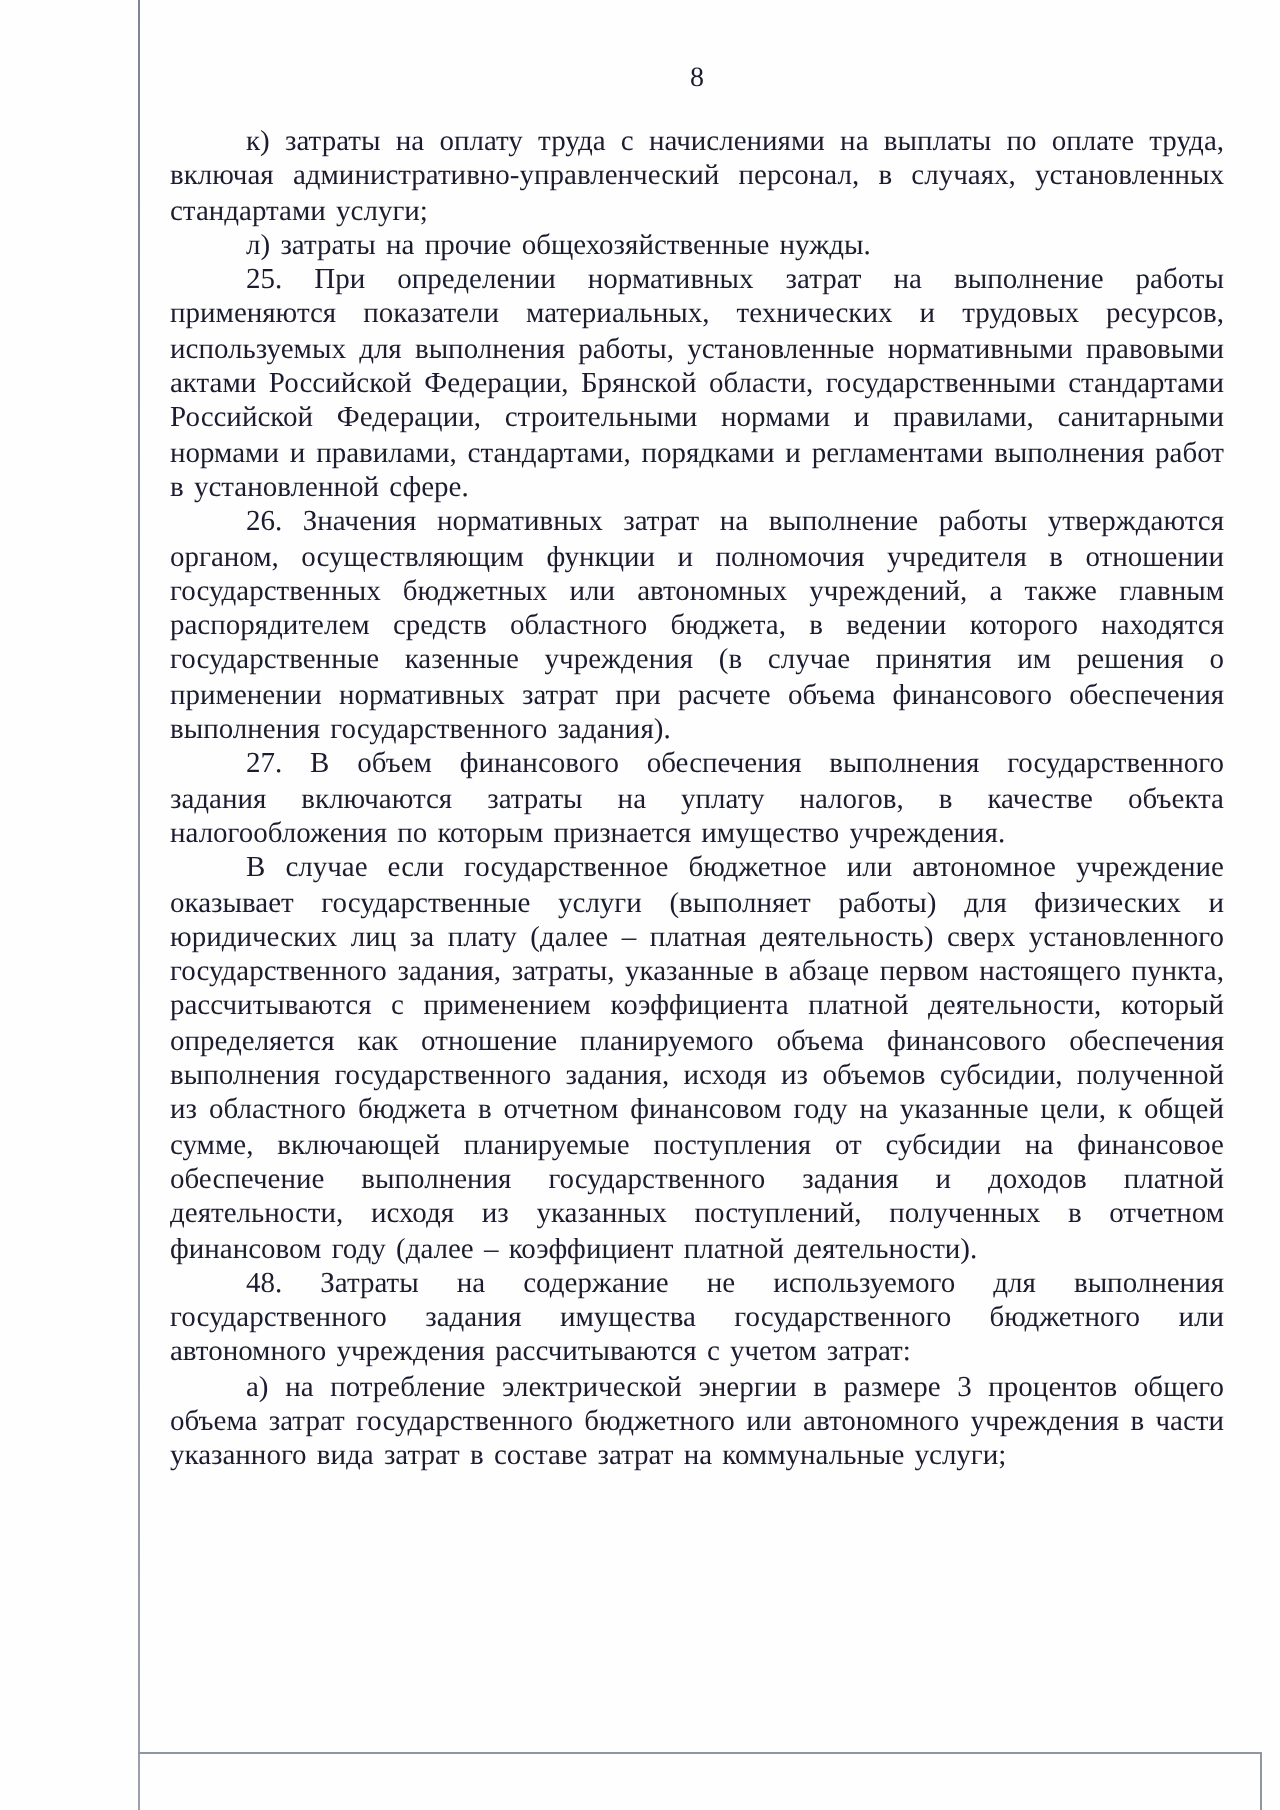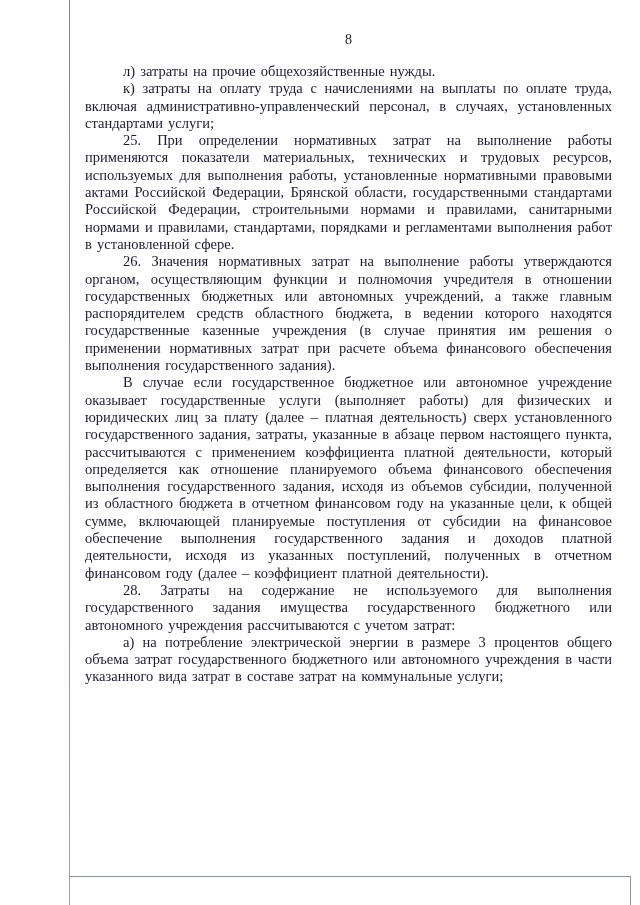--- a/index.html
+++ b/index.html
@@ -59,22 +59,23 @@
 
 <div class="page">
 
   <div class="frame-line frame-left"></div>
   <div class="frame-line frame-bottom"></div>
   <div class="frame-line frame-right"></div>
 
   <div class="page-number">8</div>
 
   <div class="content">
+    <p>к) затраты на оплату труда с начислениями на выплаты по оплате труда, включая административно-управленческий персонал, в случаях, установленных стандартами услуги;</p>
     <p>л) затраты на прочие общехозяйственные нужды.</p>
-    <p>к) затраты на оплату труда с начислениями на выплаты по оплате труда, включая административно-управленческий персонал, в случаях, установленных стандартами услуги;</p>
     <p>25. При определении нормативных затрат на выполнение работы применяются показатели материальных, технических и трудовых ресурсов, используемых для выполнения работы, установленные нормативными правовыми актами Российской Федерации, Брянской области, государственными стандартами Российской Федерации, строительными нормами и правилами, санитарными нормами и правилами, стандартами, порядками и регламентами выполнения работ в установленной сфере.</p>
     <p>26. Значения нормативных затрат на выполнение работы утверждаются органом, осуществляющим функции и полномочия учредителя в отношении государственных бюджетных или автономных учреждений, а также главным распорядителем средств областного бюджета, в ведении которого находятся государственные казенные учреждения (в случае принятия им решения о применении нормативных затрат при расчете объема финансового обеспечения выполнения государственного задания).</p>
+    <p>27. В объем финансового обеспечения выполнения государственного задания включаются затраты на уплату налогов, в качестве объекта налогообложения по которым признается имущество учреждения.</p>
     <p>В случае если государственное бюджетное или автономное учреждение оказывает государственные услуги (выполняет работы) для физических и юридических лиц за плату (далее – платная деятельность) сверх установленного государственного задания, затраты, указанные в абзаце первом настоящего пункта, рассчитываются с применением коэффициента платной деятельности, который определяется как отношение планируемого объема финансового обеспечения выполнения государственного задания, исходя из объемов субсидии, полученной из областного бюджета в отчетном финансовом году на указанные цели, к общей сумме, включающей планируемые поступления от субсидии на финансовое обеспечение выполнения государственного задания и доходов платной деятельности, исходя из указанных поступлений, полученных в отчетном финансовом году (далее – коэффициент платной деятельности).</p>
-    <p>28. Затраты на содержание не используемого для выполнения государственного задания имущества государственного бюджетного или автономного учреждения рассчитываются с учетом затрат:</p>
+    <p>48. Затраты на содержание не используемого для выполнения государственного задания имущества государственного бюджетного или автономного учреждения рассчитываются с учетом затрат:</p>
     <p>а) на потребление электрической энергии в размере 3 процентов общего объема затрат государственного бюджетного или автономного учреждения в части указанного вида затрат в составе затрат на коммунальные услуги;</p>
   </div>
 
 </div>
 
 </body></html>

